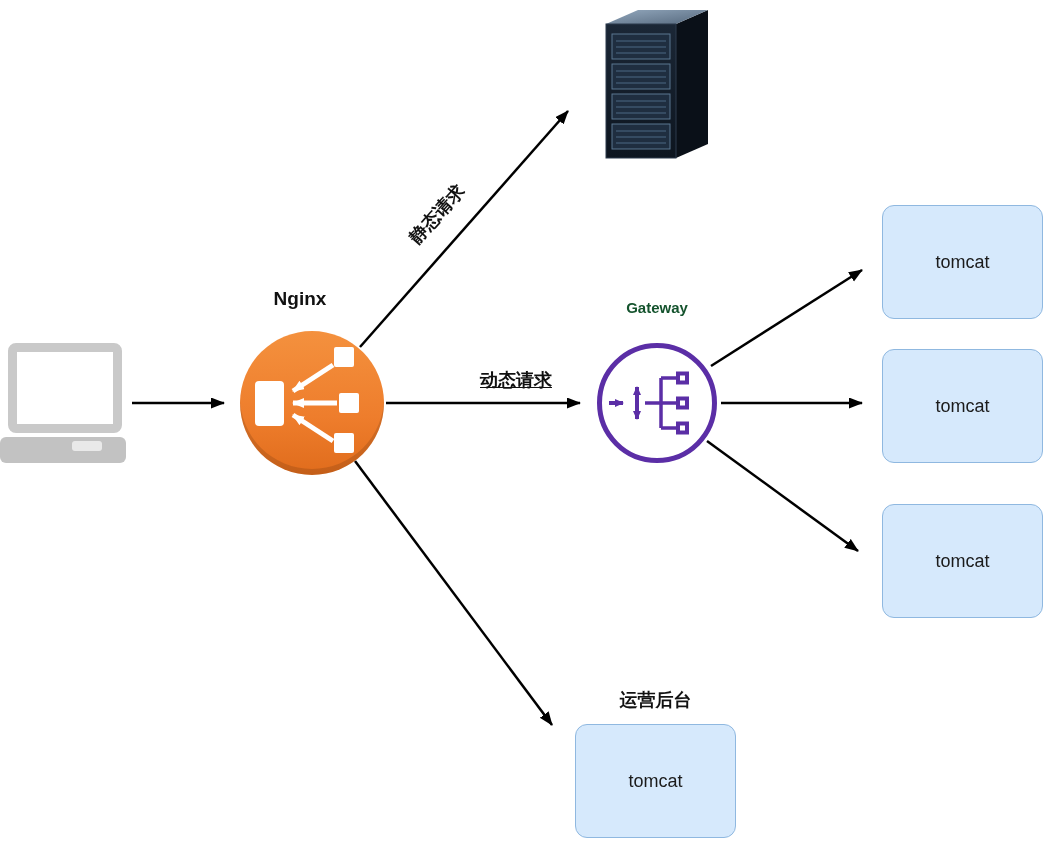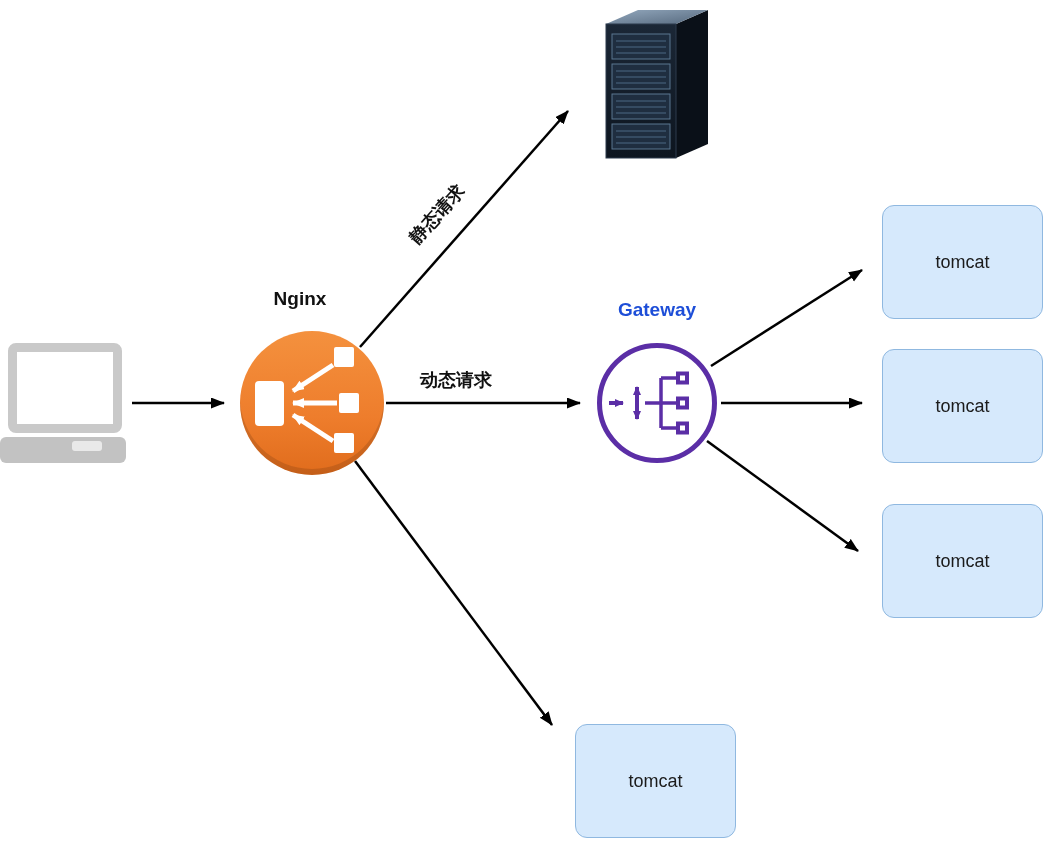--- a/index.html
+++ b/index.html
@@ -50,42 +50,42 @@
   }
 
   
   .gateway-circle {
     position: absolute; left: 597px; top: 343px; width: 120px; height: 120px;
     border-radius: 50%; background: #ffffff; border: 5px solid #5B2EA6;
   }
   .gateway-icon { position: absolute; left: 597px; top: 343px; }
   .gateway-label {
     position: absolute; left: 582px; top: 299px; width: 150px;
-    text-align: center; font-size: 19px; font-weight: 600; color: #1d4ed8;
+    text-align: center; font-size: 15px; font-weight: 600; color: #14532d;
   }
 
   
   .tomcat {
     position: absolute; width: 161px; height: 114px;
     background: #D6E9FC; border: 1px solid #8FB8E0; border-radius: 12px;
     display: flex; align-items: center; justify-content: center;
     font-size: 18px; color: #1b1b1b;
   }
   .tomcat-1 { left: 882px; top: 205px; }
   .tomcat-2 { left: 882px; top: 349px; }
   .tomcat-3 { left: 882px; top: 504px; }
   .tomcat-4 { left: 575px; top: 724px; }
 
   
   .edge-label { position: absolute; font-size: 18px; font-weight: 600; color: #111111; }
   .static-label {
     left: 367px; top: 202px; width: 140px; text-align: center;
     transform: rotate(-48deg); transform-origin: center center;
   }
-  .dynamic-label { left: 420px; top: 368px; width: 132px; text-align: left; }
+  .dynamic-label { left: 420px; top: 368px; width: 132px; text-align: right; text-decoration: underline; }
   .ops-label { left: 575px; top: 688px; width: 161px; text-align: center; }
 </style>
 </head>
 <body>
 
 <div id="canvas">
 
   <svg class="edges" width="1044" height="842" viewBox="0 0 1044 842">
     <defs>
       <marker id="arrowBlack" markerUnits="userSpaceOnUse" markerWidth="15" markerHeight="12" refX="13" refY="5.5" orient="auto">
@@ -199,17 +199,18 @@
   <div class="tomcat tomcat-1">
     <span>tomcat</span>
   </div>
   <div class="tomcat tomcat-2">
     <span>tomcat</span>
   </div>
   <div class="tomcat tomcat-3">
     <span>tomcat</span>
   </div>
 
+  <div class="edge-label ops-label">运营后台</div>
   <div class="tomcat tomcat-4">
     <span>tomcat</span>
   </div>
 
 </div>
 
 </body></html>

